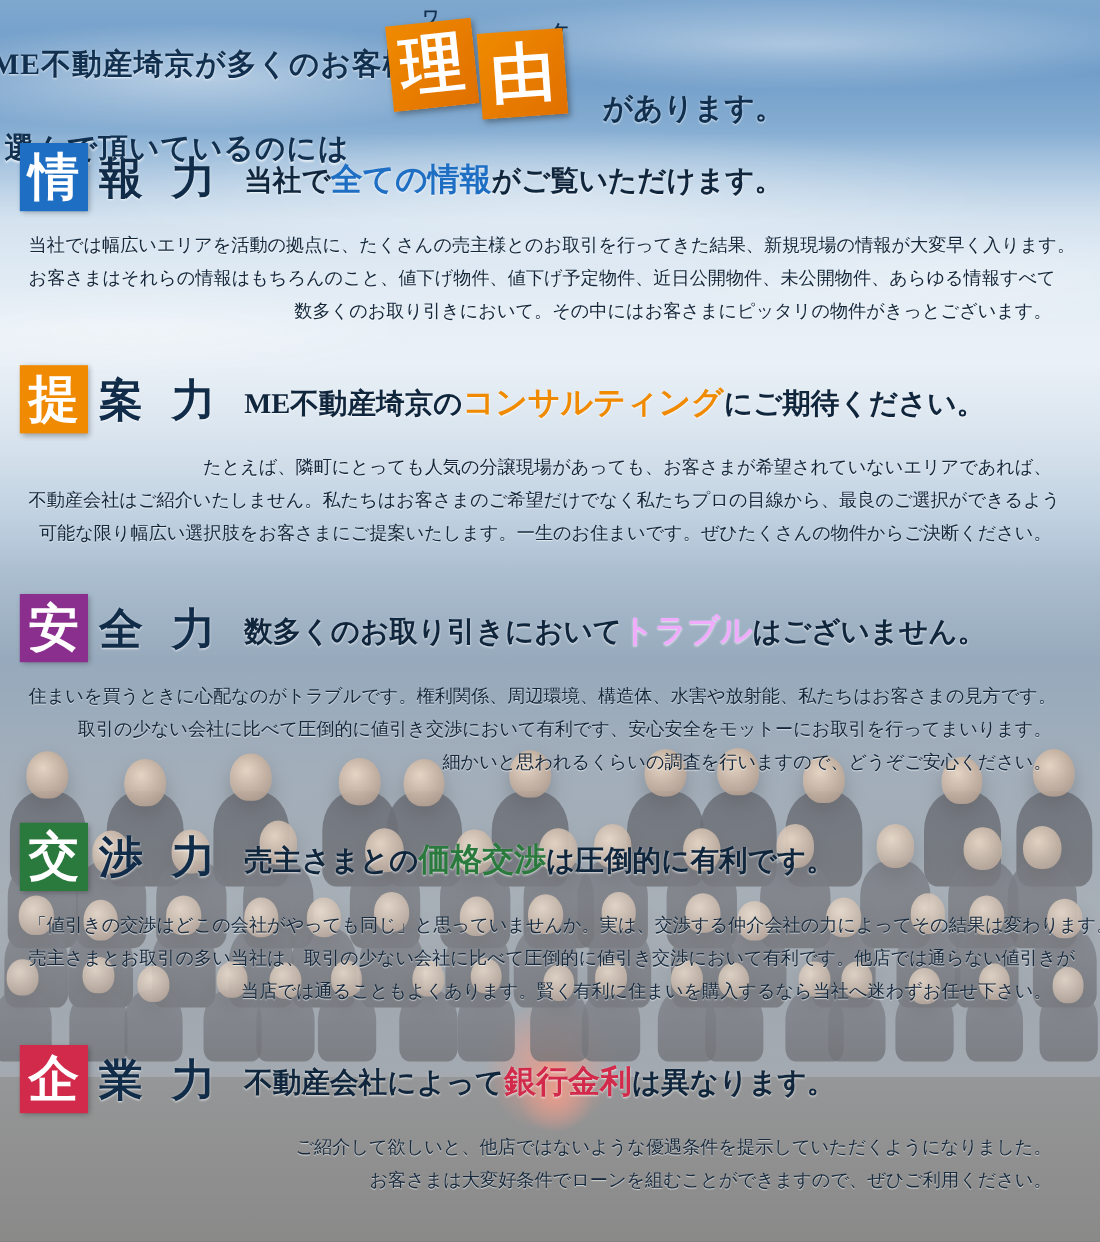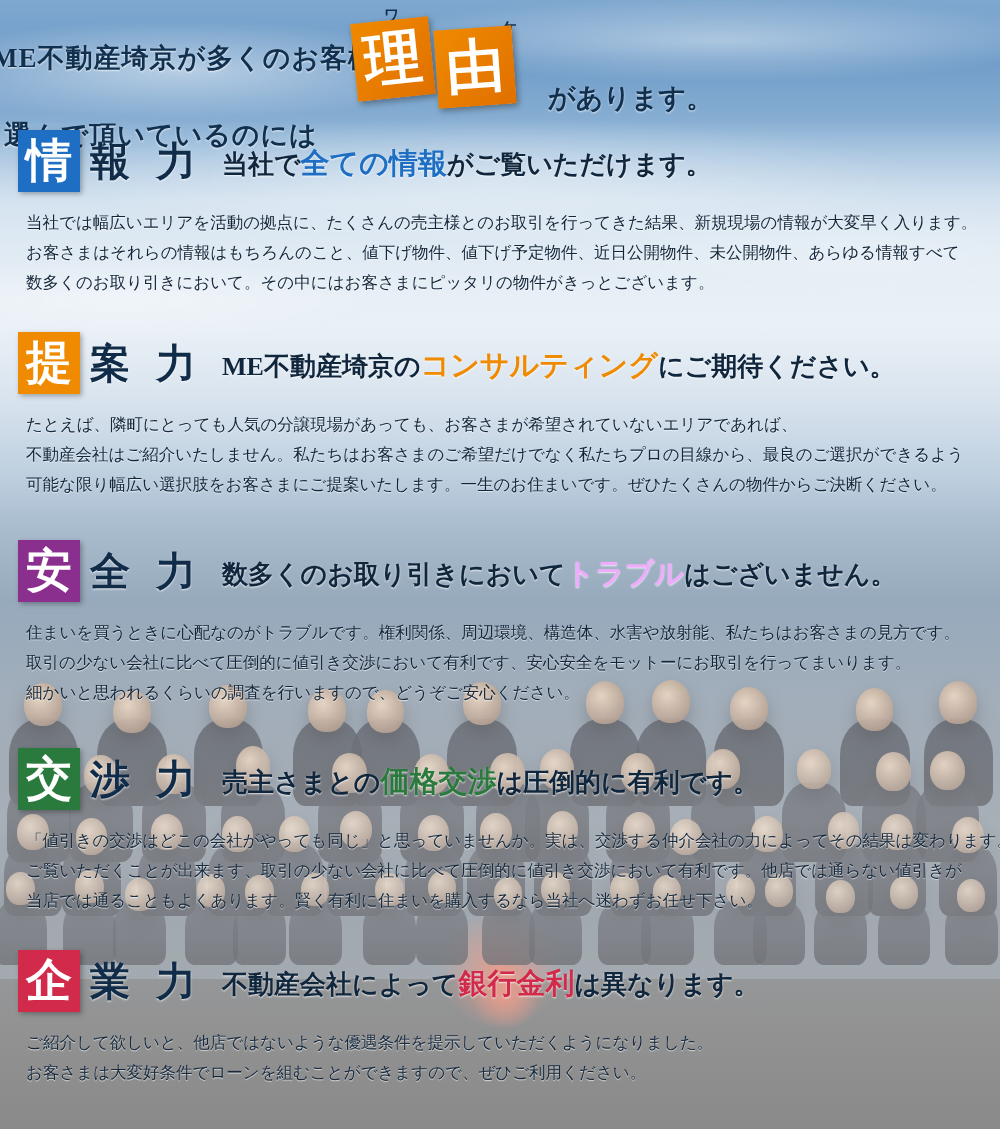--- a/index.html
+++ b/index.html
@@ -189,21 +189,21 @@
   .sec-body {
     position: absolute;
     left: 26px;
     width: 930px;
     font-size: 16.5px;
     line-height: 30px;
     color: #13263a;
     text-shadow: 0 1px 1px rgba(255,255,255,0.7);
   }
   .sec-body.light { color: #16293d; }
-  .sec-body p { margin: 0; white-space: nowrap; }
+  .sec-body p { margin: 0; white-space: nowrap; text-align: right; }
 
   
   #sec-joho   { top: 130px; }
   #sec-teian  { top: 332px; }
   #sec-anzen  { top: 540px; }
   #sec-kosho  { top: 748px; }
   #sec-kigyo  { top: 950px; }
 
   #sec-joho  .sec-body { top: 78px; }
   #sec-teian .sec-body { top: 78px; }
@@ -398,21 +398,21 @@
   <div class="section" id="sec-kosho">
     <div class="sec-head">
       <div class="badge" style="background:#2a7a3d">交</div>
       <div class="badge2">渉 力</div>
       <div class="sec-tagline">
         <span>売主さまとの</span><span class="hi" style="color:#2a7a3d">価格交渉</span><span>は圧倒的に有利です。</span>
       </div>
     </div>
     <div class="sec-body light">
       <p>「値引きの交渉はどこの会社がやっても同じ」と思っていませんか。実は、交渉する仲介会社の力によってその結果は変わります。</p>
-      <p>ご覧いただくことが出来ます、取引の少ない会社に比べて圧倒的に値引き交渉において有利です。他店では通らない値引きが</p>
+      <p>売主さまとお取引の多い当社は、取引の少ない会社に比べて圧倒的に値引き交渉において有利です。他店では通らない値引きが</p>
       <p>当店では通ることもよくあります。賢く有利に住まいを購入するなら当社へ迷わずお任せ下さい。</p>
     </div>
   </div>
 
   <div class="section" id="sec-kigyo">
     <div class="sec-head">
       <div class="badge" style="background:#d12a4a">企</div>
       <div class="badge2">業 力</div>
       <div class="sec-tagline">
         <span>不動産会社によって</span><span class="hi" style="color:#d12a4a">銀行金利</span><span>は異なります。</span>

